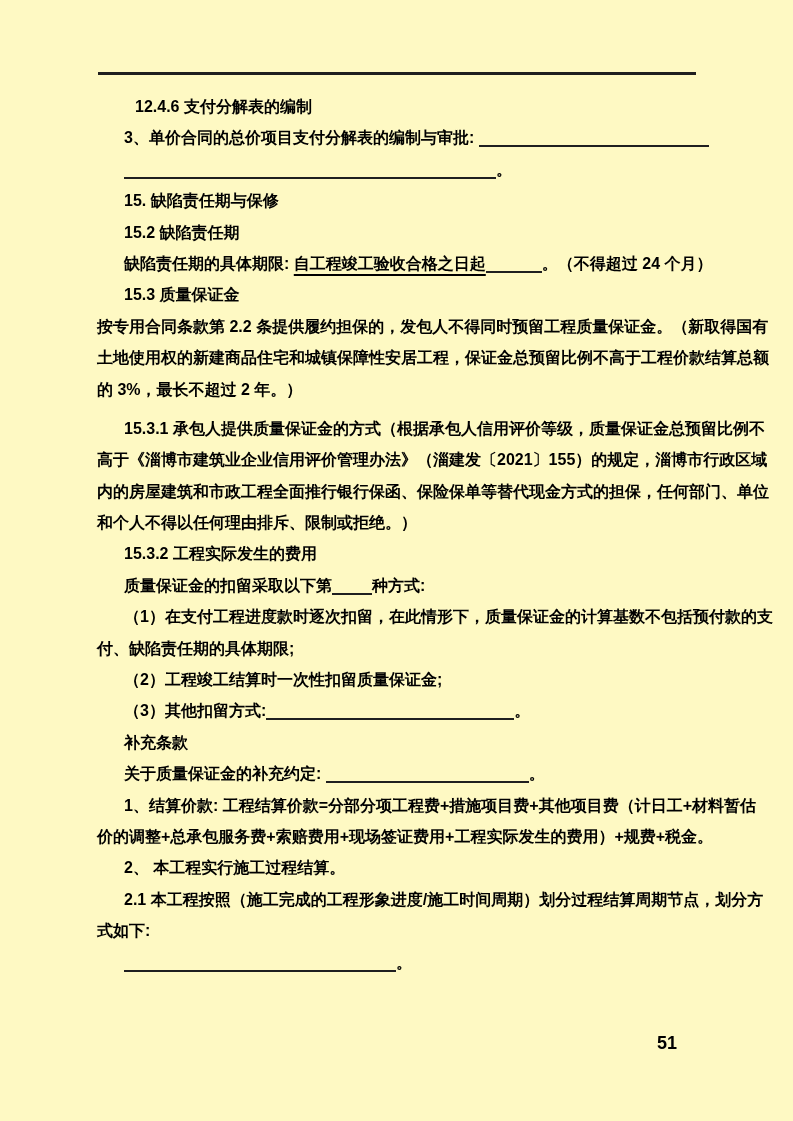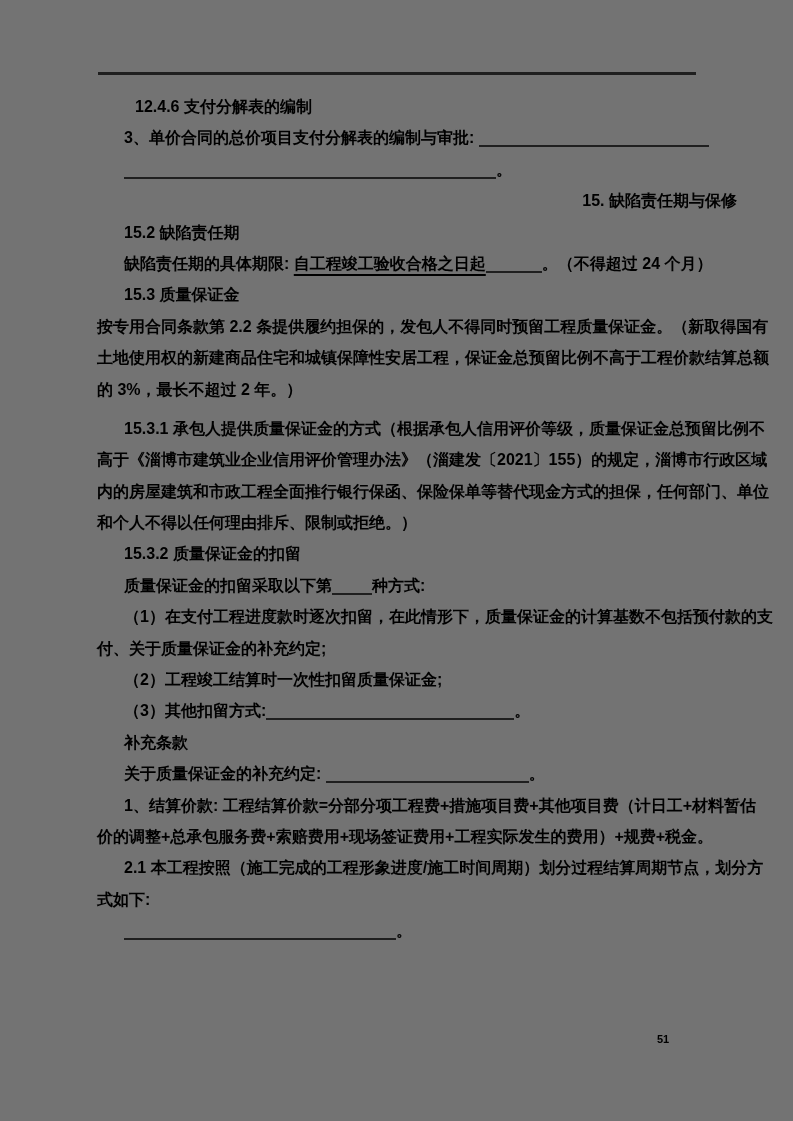--- a/index.html
+++ b/index.html
@@ -5,21 +5,21 @@
   html, body { margin:0; padding:0; }
   body {
     width:793px; height:1121px;
     background:#ffffff;
     font-family:"Liberation Sans", sans-serif;
     position:relative;
     overflow:hidden;
   }
   .page {
     position:absolute; inset:0;
-    background:#737373;
+    background:#fef9c3;
     color:#000;
   }
   .top-rule {
     position:absolute;
     left:98px; top:72px;
     width:598px; height:3px;
     background:#1f1f1f;
   }
   .doc-body {
     position:absolute;
@@ -41,53 +41,54 @@
     vertical-align:-4px;
   }
   .ul {
     text-decoration:underline;
     text-decoration-thickness:2px;
     text-underline-offset:5px;
   }
   .page-number {
     position:absolute;
     left:657px; top:1033px;
-    font-size:11px;
+    font-size:18px;
     font-weight:700;
     color:#000000;
   }
 </style>
 </head>
 <body>
 
 <div class="page">
   <div class="top-rule"></div>
   <div class="doc-body">
       <div class="line" style="padding-left: 38px;"><span>12.4.6  支付分解表的编制</span></div>
       <div class="line" style="padding-left: 27px;"><span>3、单价合同的总价项目支付分解表的编制与审批: </span><span class="blank" style="width: 230px;"></span></div>
       <div class="line" style="padding-left: 27px;"><span class="blank" style="width: 372px;"></span><span>。</span></div>
-      <div class="line" style="padding-left: 27px; text-align: right;"><span>15. 缺陷责任期与保修</span></div>
+      <div class="line" style="padding-left: 27px;"><span>15. 缺陷责任期与保修</span></div>
       <div class="line" style="padding-left: 27px;"><span>15.2 缺陷责任期</span></div>
       <div class="line" style="padding-left: 27px;"><span>缺陷责任期的具体期限: </span><span class="ul">自工程竣工验收合格之日起</span><span class="blank" style="width: 56px;"></span><span>。（不得超过 24 个月）</span></div>
       <div class="line" style="padding-left: 27px;"><span>15.3  质量保证金</span></div>
       <div class="line"><span>按专用合同条款第 2.2 条提供履约担保的，发包人不得同时预留工程质量保证金。（新取得国有</span></div>
       <div class="line"><span>土地使用权的新建商品住宅和城镇保障性安居工程，保证金总预留比例不高于工程价款结算总额</span></div>
       <div class="line"><span>的 3%，最长不超过 2 年。）</span></div>
       <div class="line" style="padding-left: 27px; margin-top: 8px;"><span>15.3.1 承包人提供质量保证金的方式（根据承包人信用评价等级，质量保证金总预留比例不</span></div>
       <div class="line"><span>高于《淄博市建筑业企业信用评价管理办法》（淄建发〔2021〕155）的规定，淄博市行政区域</span></div>
       <div class="line"><span>内的房屋建筑和市政工程全面推行银行保函、保险保单等替代现金方式的担保，任何部门、单位</span></div>
       <div class="line"><span>和个人不得以任何理由排斥、限制或拒绝。）</span></div>
-      <div class="line" style="padding-left: 27px;"><span>15.3.2  质量保证金的扣留</span></div>
+      <div class="line" style="padding-left: 27px;"><span>15.3.2  工程实际发生的费用</span></div>
       <div class="line" style="padding-left: 27px;"><span>质量保证金的扣留采取以下第</span><span class="blank" style="width: 40px;"></span><span>种方式:</span></div>
       <div class="line" style="padding-left: 27px;"><span>（1）在支付工程进度款时逐次扣留，在此情形下，质量保证金的计算基数不包括预付款的支</span></div>
-      <div class="line"><span>付、关于质量保证金的补充约定;</span></div>
+      <div class="line"><span>付、缺陷责任期的具体期限;</span></div>
       <div class="line" style="padding-left: 27px;"><span>（2）工程竣工结算时一次性扣留质量保证金;</span></div>
       <div class="line" style="padding-left: 27px;"><span>（3）其他扣留方式:</span><span class="blank" style="width: 248px;"></span><span>。</span></div>
       <div class="line" style="padding-left: 27px;"><span>补充条款</span></div>
       <div class="line" style="padding-left: 27px;"><span>关于质量保证金的补充约定: </span><span class="blank" style="width: 203px;"></span><span>。</span></div>
       <div class="line" style="padding-left: 27px;"><span>1、结算价款: 工程结算价款=分部分项工程费+措施项目费+其他项目费（计日工+材料暂估</span></div>
       <div class="line"><span>价的调整+总承包服务费+索赔费用+现场签证费用+工程实际发生的费用）+规费+税金。</span></div>
+      <div class="line" style="padding-left: 27px;"><span>2、 本工程实行施工过程结算。</span></div>
       <div class="line" style="padding-left: 27px;"><span>2.1 本工程按照（施工完成的工程形象进度/施工时间周期）划分过程结算周期节点，划分方</span></div>
       <div class="line"><span>式如下:</span></div>
       <div class="line" style="padding-left: 27px;"><span class="blank" style="width: 272px;"></span><span>。</span></div>
     </div>
   <div class="page-number">51</div>
 </div>
 
 </body></html>

